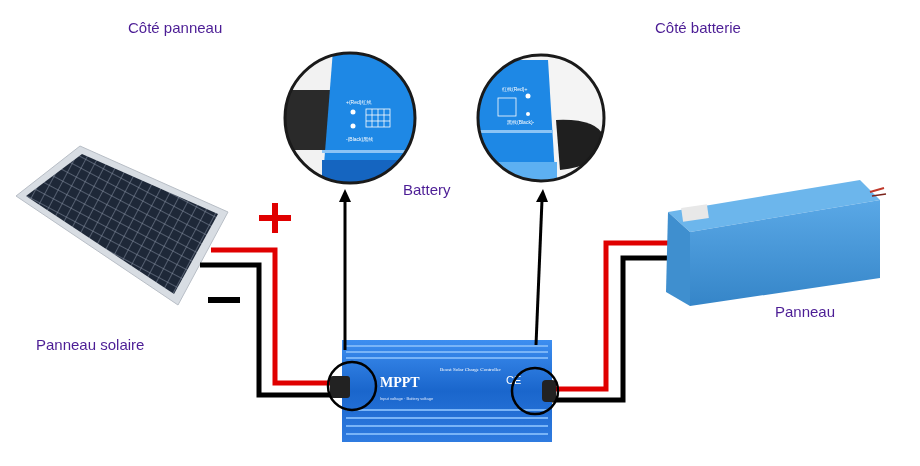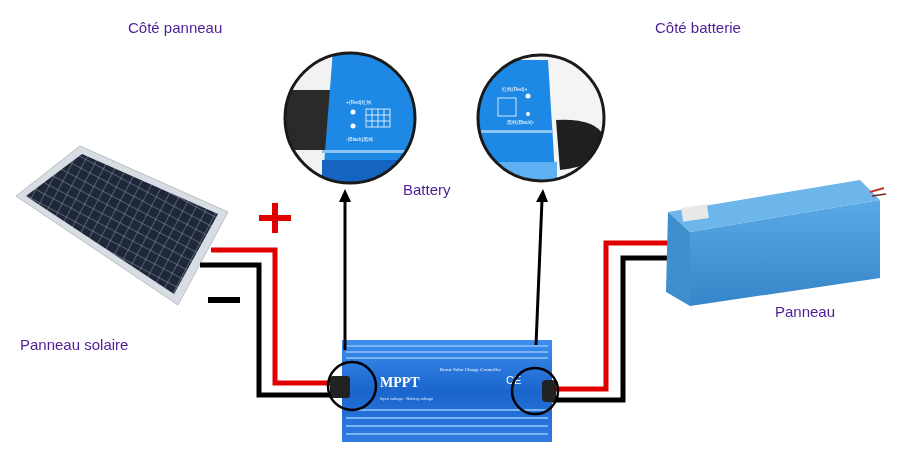--- a/index.html
+++ b/index.html
@@ -130,14 +130,14 @@
     <polygon points="690,232 880,200 880,278 690,306" fill="url(#battGrad)"></polygon>
     <rect x="682" y="206" width="26" height="14" fill="#e8e8e8" transform="rotate(-8 695 213)"></rect>
     <path d="M870 192 L884 188" stroke="#c0392b" stroke-width="2"></path>
     <path d="M872 196 L886 194" stroke="#7b241c" stroke-width="1.5"></path>
   </g>
 </svg>
 
 <div class="label" style="left:128px; top:19px;">Côté panneau</div>
 <div class="label" style="left:655px; top:19px;">Côté batterie</div>
 <div class="label" style="left:403px; top:181px;">Battery</div>
-<div class="label" style="left:20px; top:336px;">Panneau solaire</div>
+<div class="label" style="left:36px; top:336px;">Panneau solaire</div>
 <div class="label" style="left:775px; top:303px;">Panneau</div>
 
 </body></html>

